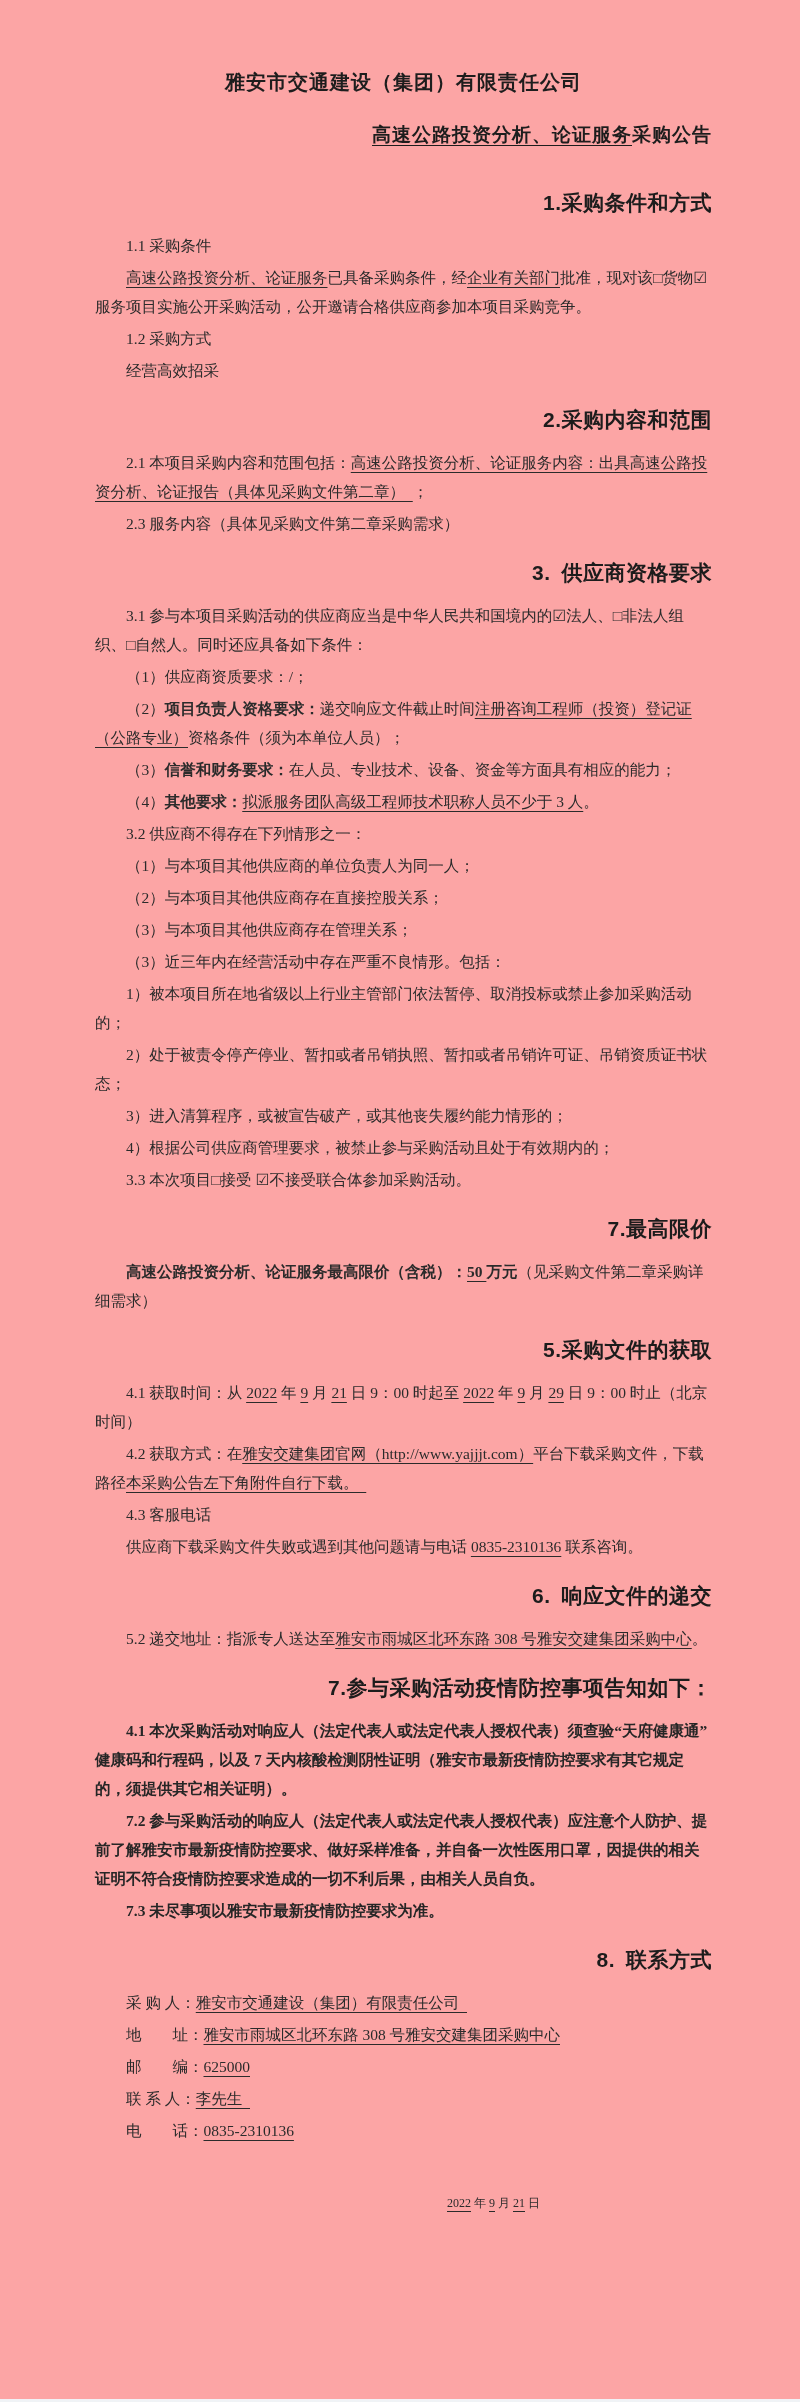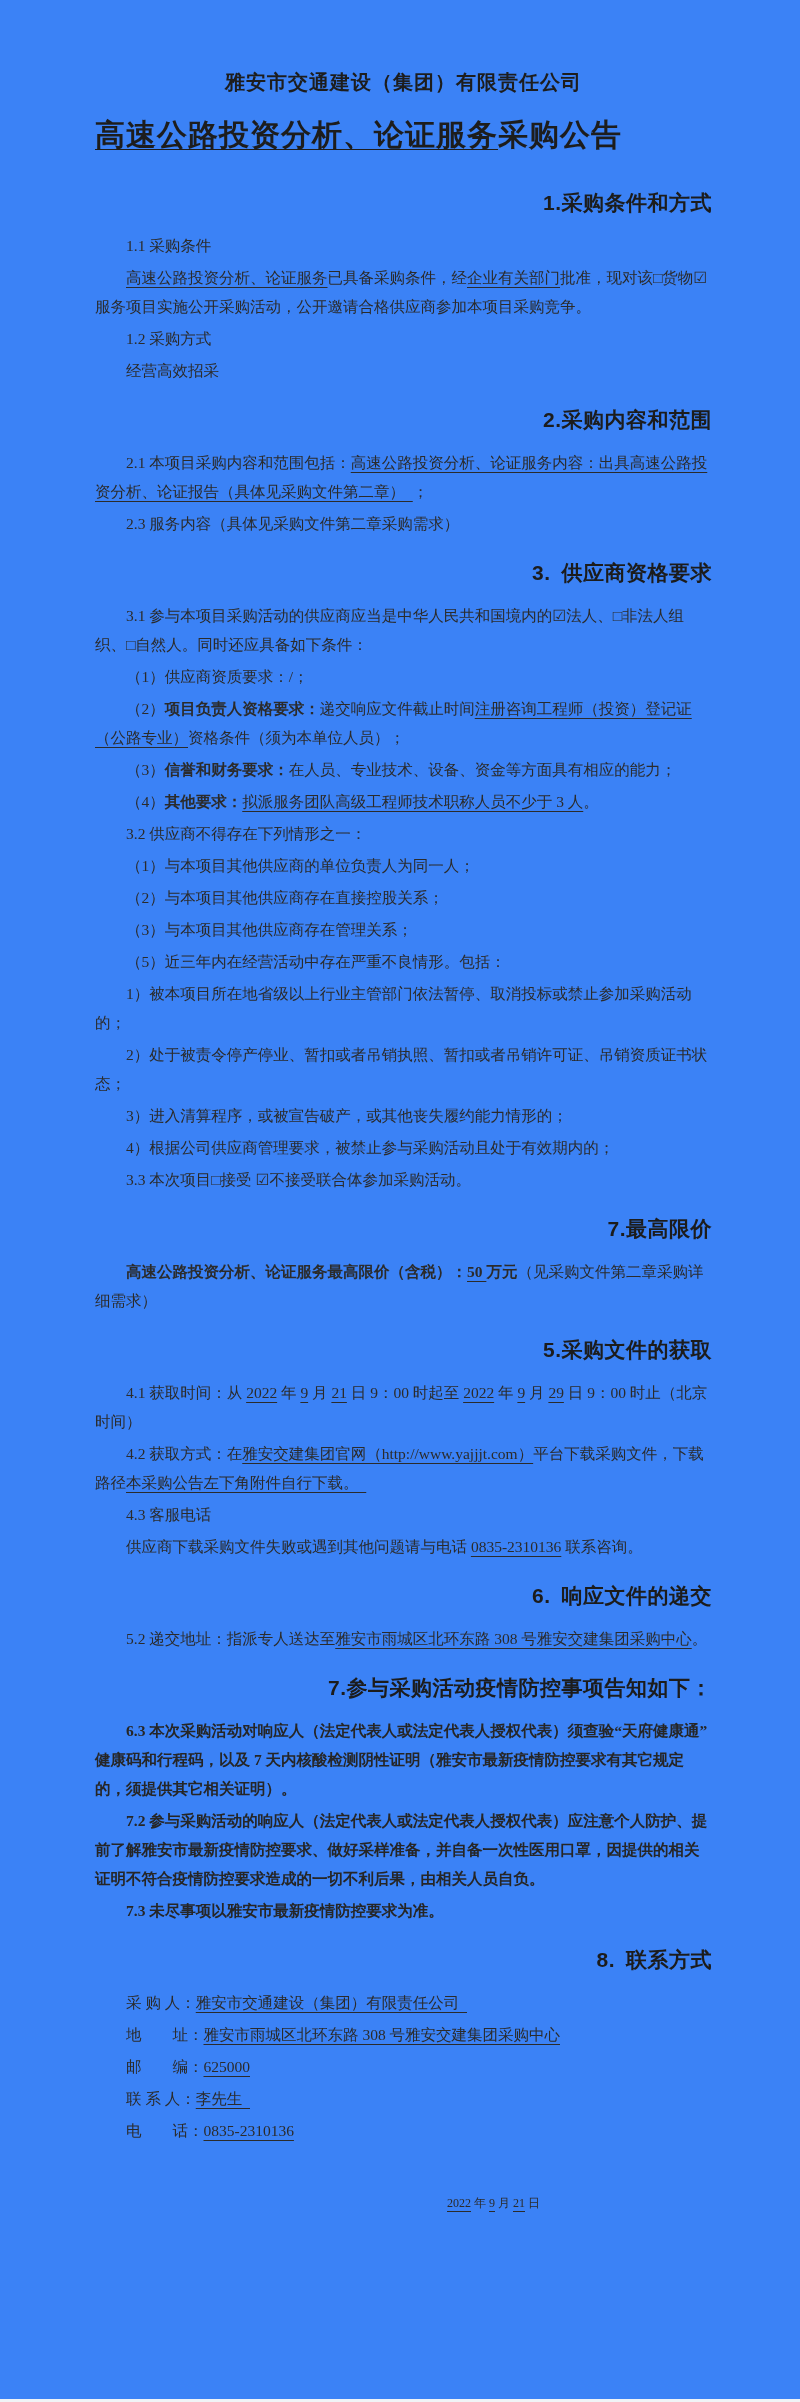--- a/index.html
+++ b/index.html
@@ -1,36 +1,36 @@
 <!DOCTYPE html>
 <html lang="zh"><head>
 <meta charset="utf-8">
 <style>
   html,body{margin:0;padding:0;background:#ffffff;}
   .page{
     position:relative;
     width:800px;height:2402px;
     box-sizing:border-box;
     margin:0 auto;
-    background:#3b82f6;
+    background:#fca5a5;
     padding:66px 88px 0 95px;
     overflow:hidden;
     font-family:"Liberation Serif","DejaVu Serif",serif;
     color:#2b2b2b;
   }
   .title1{
     font-family:"Liberation Sans","DejaVu Sans",sans-serif;
     font-weight:700;font-size:20px;line-height:32px;
     text-align:center;color:#1d1d1d;
     margin:0 0 20px;letter-spacing:1px;
   }
   .title2{
     font-family:Liberation Serif, serif;
-    font-weight:700;font-size:30px;line-height:34px;
-    text-align:left;color:#1d1d1d;
+    font-weight:700;font-size:19px;line-height:34px;
+    text-align:right;color:#1d1d1d;
     margin:0 0 36px;letter-spacing:1px;
   }
   h2.sec{
     font-family:"Liberation Sans","DejaVu Sans",sans-serif;
     font-weight:700;font-size:21px;line-height:29px;
     color:#1c1c1c;margin:20px 0 14px;letter-spacing:0.5px;text-align:right;
   }
   p.body{
     font-size:15.5px;line-height:29px;
     margin:0 0 3px;text-indent:2em;
@@ -69,41 +69,41 @@
   <h2 class="sec">3. 供应商资格要求</h2>
   <p class="body">3.1 参与本项目采购活动的供应商应当是中华人民共和国境内的☑法人、□非法人组织、□自然人。同时还应具备如下条件：</p>
   <p class="body"><span>（1）供应商资质要求：/；</span></p>
   <p class="body"><span>（2）</span><span class="b">项目负责人资格要求：</span><span>递交响应文件截止时间</span><span class="u">注册咨询工程师（投资）登记证（公路专业）</span><span>资格条件（须为本单位人员）；</span></p>
   <p class="body"><span>（3）</span><span class="b">信誉和财务要求：</span><span>在人员、专业技术、设备、资金等方面具有相应的能力；</span></p>
   <p class="body"><span>（4）</span><span class="b">其他要求：</span><span class="u">拟派服务团队高级工程师技术职称人员不少于 3 人</span><span>。</span></p>
   <p class="body">3.2 供应商不得存在下列情形之一：</p>
   <p class="body">（1）与本项目其他供应商的单位负责人为同一人；</p>
   <p class="body">（2）与本项目其他供应商存在直接控股关系；</p>
   <p class="body">（3）与本项目其他供应商存在管理关系；</p>
-  <p class="body">（5）近三年内在经营活动中存在严重不良情形。包括：</p>
+  <p class="body">（3）近三年内在经营活动中存在严重不良情形。包括：</p>
   <p class="body">1）被本项目所在地省级以上行业主管部门依法暂停、取消投标或禁止参加采购活动的；</p>
   <p class="body">2）处于被责令停产停业、暂扣或者吊销执照、暂扣或者吊销许可证、吊销资质证书状态；</p>
   <p class="body">3）进入清算程序，或被宣告破产，或其他丧失履约能力情形的；</p>
   <p class="body">4）根据公司供应商管理要求，被禁止参与采购活动且处于有效期内的；</p>
   <p class="body">3.3 本次项目□接受 ☑不接受联合体参加采购活动。</p>
 
   <h2 class="sec">7.最高限价</h2>
   <p class="body"><span class="b">高速公路投资分析、论证服务最高限价（含税）：</span><span class="u b">50 </span><span class="b">万元</span><span>（见采购文件第二章采购详细需求）</span></p>
 
   <h2 class="sec">5.采购文件的获取</h2>
   <p class="body"><span>4.1 获取时间：从 </span><span class="u">2022</span><span> 年 </span><span class="u">9</span><span> 月 </span><span class="u">21</span><span> 日 9：00 时起至 </span><span class="u">2022</span><span> 年 </span><span class="u">9</span><span> 月 </span><span class="u">29</span><span> 日 9：00 时止（北京时间）</span></p>
   <p class="body"><span>4.2 获取方式：在</span><span class="u">雅安交建集团官网（http://www.yajjjt.com）</span><span>平台下载采购文件，下载路径</span><span class="u">本采购公告左下角附件自行下载。 </span></p>
   <p class="body">4.3 客服电话</p>
   <p class="body"><span>供应商下载采购文件失败或遇到其他问题请与电话 </span><span class="u">0835-2310136</span><span> 联系咨询。</span></p>
 
   <h2 class="sec">6. 响应文件的递交</h2>
   <p class="body"><span>5.2 递交地址：指派专人送达至</span><span class="u">雅安市雨城区北环东路 308 号雅安交建集团采购中心</span><span>。</span></p>
 
   <h2 class="sec">7.参与采购活动疫情防控事项告知如下：</h2>
-  <p class="body boldp">6.3 本次采购活动对响应人（法定代表人或法定代表人授权代表）须查验“天府健康通”健康码和行程码，以及 7 天内核酸检测阴性证明（雅安市最新疫情防控要求有其它规定的，须提供其它相关证明）。</p>
+  <p class="body boldp">4.1 本次采购活动对响应人（法定代表人或法定代表人授权代表）须查验“天府健康通”健康码和行程码，以及 7 天内核酸检测阴性证明（雅安市最新疫情防控要求有其它规定的，须提供其它相关证明）。</p>
   <p class="body boldp">7.2 参与采购活动的响应人（法定代表人或法定代表人授权代表）应注意个人防护、提前了解雅安市最新疫情防控要求、做好采样准备，并自备一次性医用口罩，因提供的相关证明不符合疫情防控要求造成的一切不利后果，由相关人员自负。</p>
   <p class="body boldp">7.3 未尽事项以雅安市最新疫情防控要求为准。</p>
 
   <h2 class="sec">8. 联系方式</h2>
   <p class="body"><span>采 购 人：</span><span class="u">雅安市交通建设（集团）有限责任公司 </span></p>
   <p class="body"><span>地　　址：</span><span class="u">雅安市雨城区北环东路 308 号雅安交建集团采购中心</span></p>
   <p class="body"><span>邮　　编：</span><span class="u">625000</span></p>
   <p class="body"><span>联 系 人：</span><span class="u">李先生 </span></p>
   <p class="body"><span>电　　话：</span><span class="u">0835-2310136</span></p>
 

